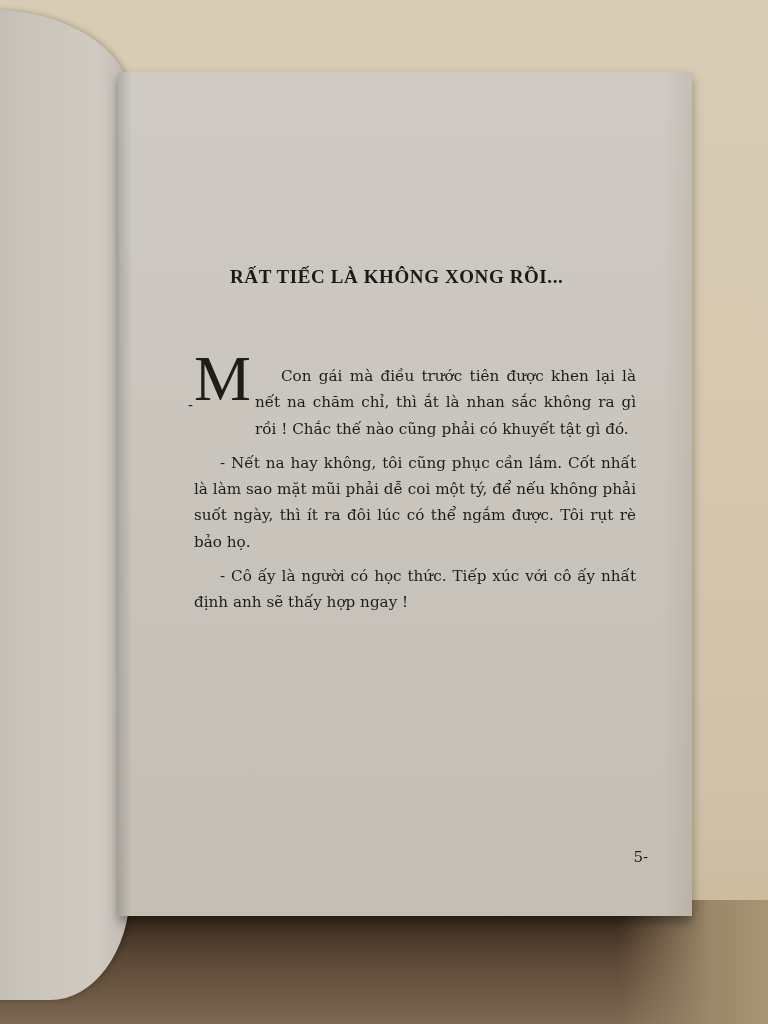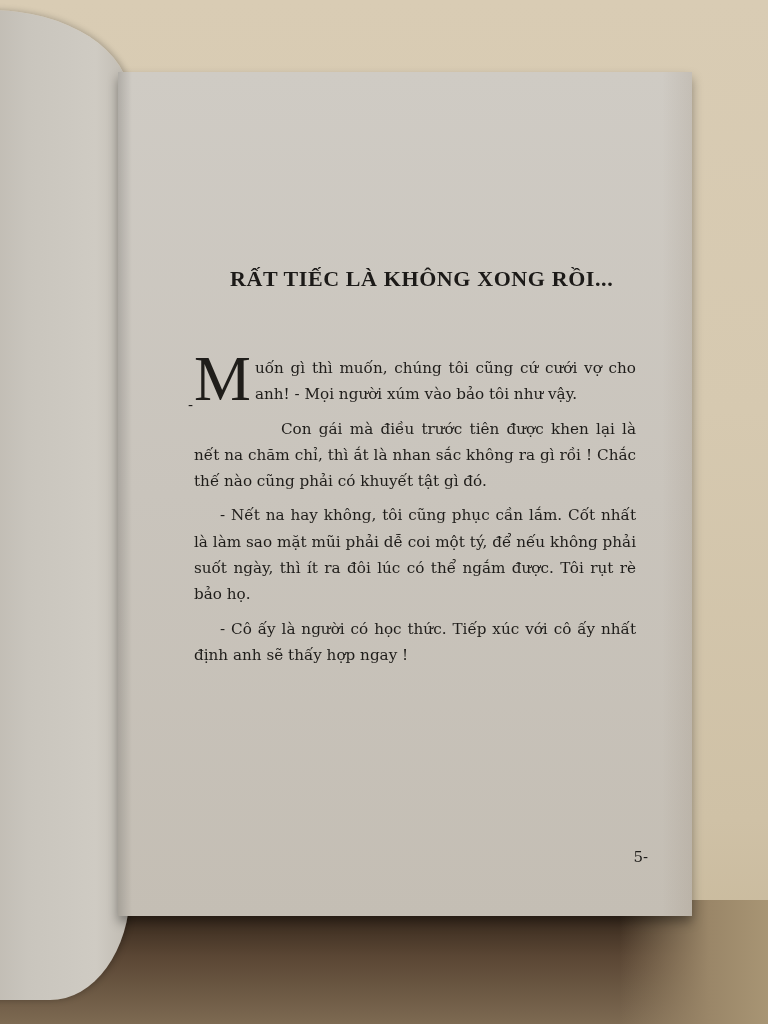--- a/index.html
+++ b/index.html
@@ -33,21 +33,21 @@
       content:""; position:absolute; left:0; top:0; width:14px; height:100%;
       background: linear-gradient(90deg, rgba(0,0,0,0.15), rgba(0,0,0,0));
     }
     .right-page::after {
       content:""; position:absolute; right:0; top:0; width:30px; height:100%;
       background: linear-gradient(90deg, rgba(0,0,0,0), rgba(120,100,80,0.12));
     }
     .chapter-title {
       position:absolute; left:112px; top:194px; width:380px;
       font-family: "Liberation Serif", serif; font-weight:bold;
-      font-size:22px; letter-spacing:0.6px; color:#1c1a18; white-space:nowrap;
+      font-size:19px; letter-spacing:0.6px; color:#1c1a18; white-space:nowrap;
     }
     .body-text {
       position:absolute; left:76px; top:283px; width:442px;
       font-family: "DejaVu Serif", serif; font-size:15.2px; line-height:26.3px;
       color:#1f1d1a; text-align:justify;
     }
     .para { margin:0 0 8px 0; text-indent:26px; }
     .para.first { text-indent:0; position:relative; }
     .dropcap-wrap { float:left; margin:-2px 4px 0 -6px; line-height:56px; }
     .dash { font-size:15px; vertical-align:-10px; margin-right:1px; }
@@ -63,21 +63,21 @@
 <div class="scene">
   <div class="bottom-shadow"></div>
   <div class="bottom-shadow-fade"></div>
   <div class="left-page"></div>
 
   <div class="right-page">
     <div class="chapter-title">RẤT TIẾC LÀ KHÔNG XONG RỒI...</div>
 
     <div class="body-text">
       <p class="para first">
-        <span class="dropcap-wrap"><span class="dash">-</span><span class="dropcap">M</span></span><span>uốn gì thì muốn, chúng tôi cũng cứ cưới vợ cho anh! - Mọi người xúm vào bảo tôi như vậy.</span>
+        <span class="dropcap-wrap"><span class="dash">-</span><span class="dropcap">M</span></span>
       </p>
       <p class="para">Con gái mà điều trước tiên được khen lại là nết na chăm chỉ, thì ắt là nhan sắc không ra gì rồi ! Chắc thế nào cũng phải có khuyết tật gì đó.</p>
       <p class="para">- Nết na hay không, tôi cũng phục cần lắm. Cốt nhất là làm sao mặt mũi phải dễ coi một tý, để nếu không phải suốt ngày, thì ít ra đôi lúc có thể ngắm được. Tôi rụt rè bảo họ.</p>
       <p class="para">- Cô ấy là người có học thức. Tiếp xúc với cô ấy nhất định anh sẽ thấy hợp ngay !</p>
     </div>
 
     <div class="page-number">5-</div>
   </div>
 </div>
 

